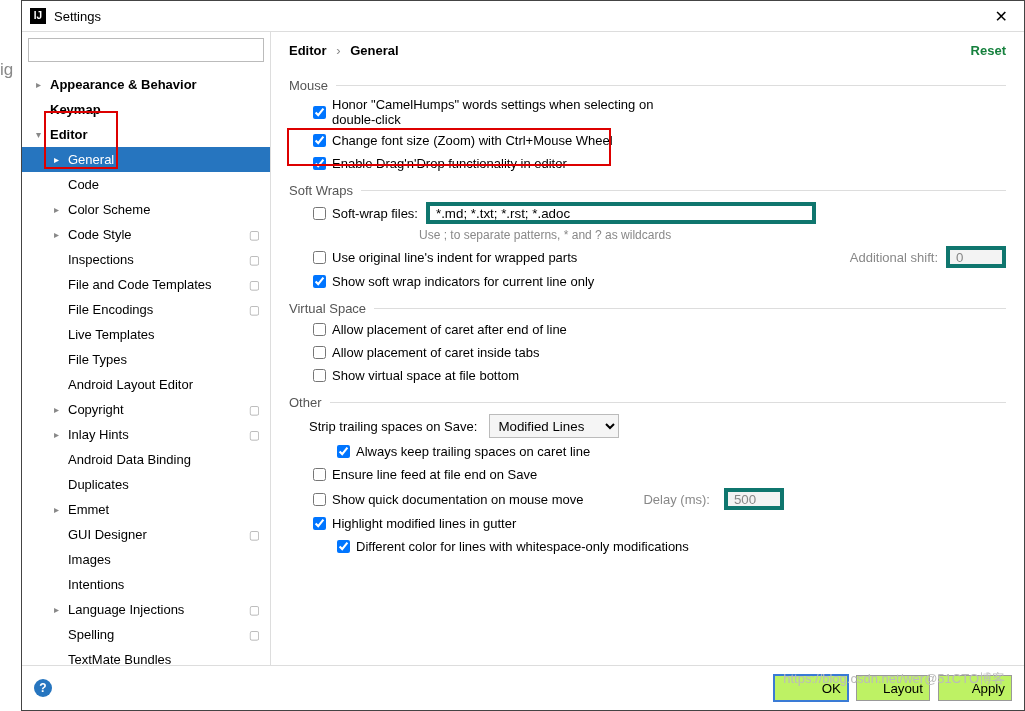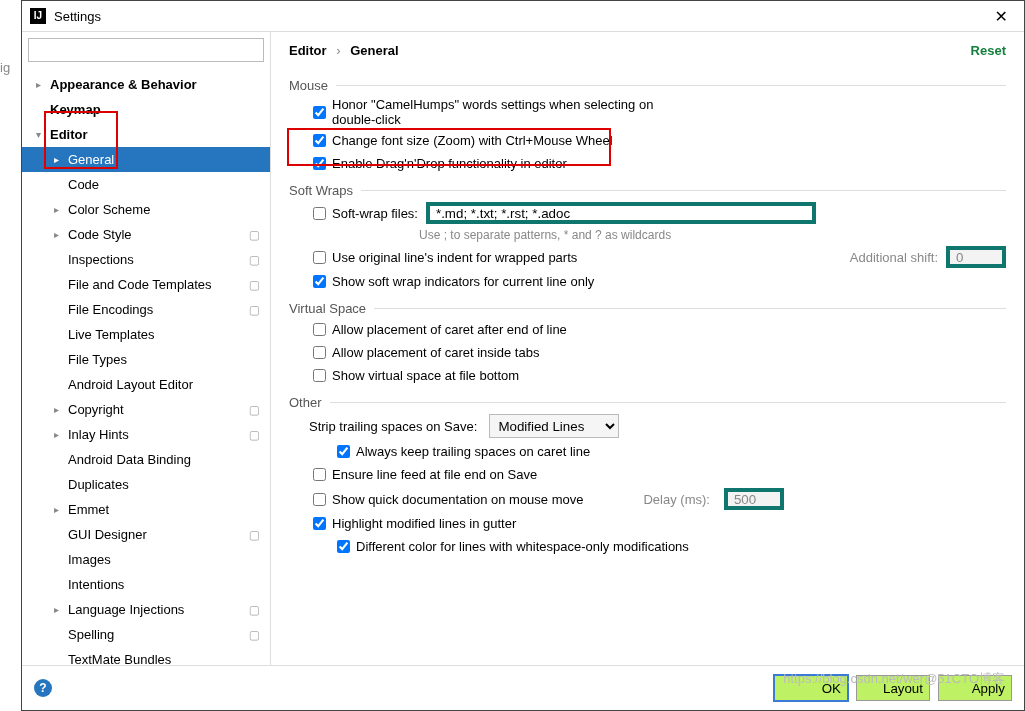--- a/index.html
+++ b/index.html
@@ -235,21 +235,21 @@
     pointer-events: none;
   }
   .leftstub {
     position: absolute;
     left: 0;
     top: 0;
     width: 10px;
     height: 711px;
     background: #fff;
     color: #888;
-    font-size: 13px;
+    font-size: 17px;
   }
   .leftstub div { margin-top: 60px; text-align: right; padding-right:1px;}
 </style>
 </head>
 <body>
 
 <div class="leftstub">
   <div>ig</div>
 </div>
 

